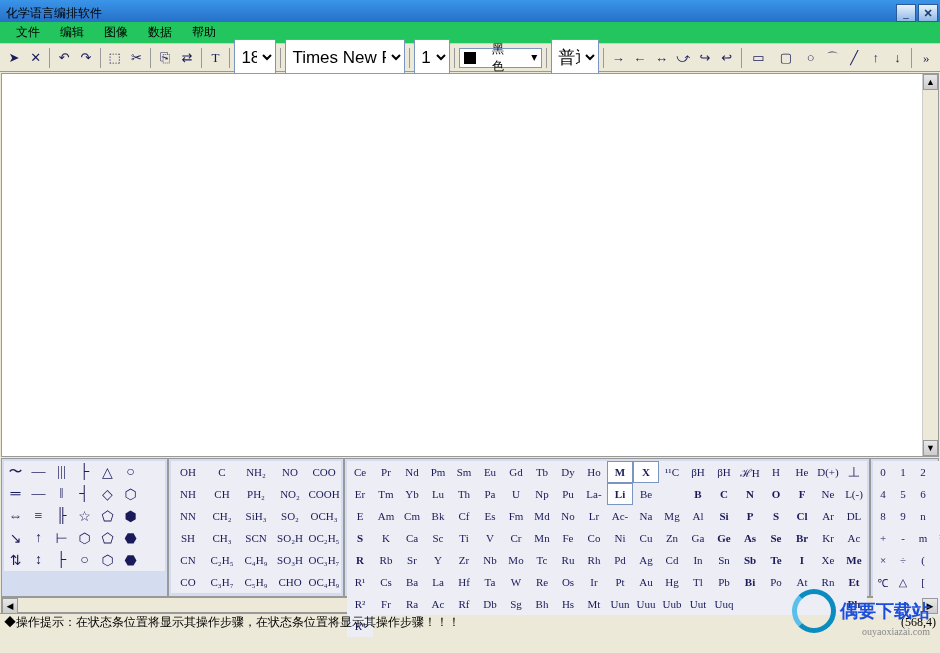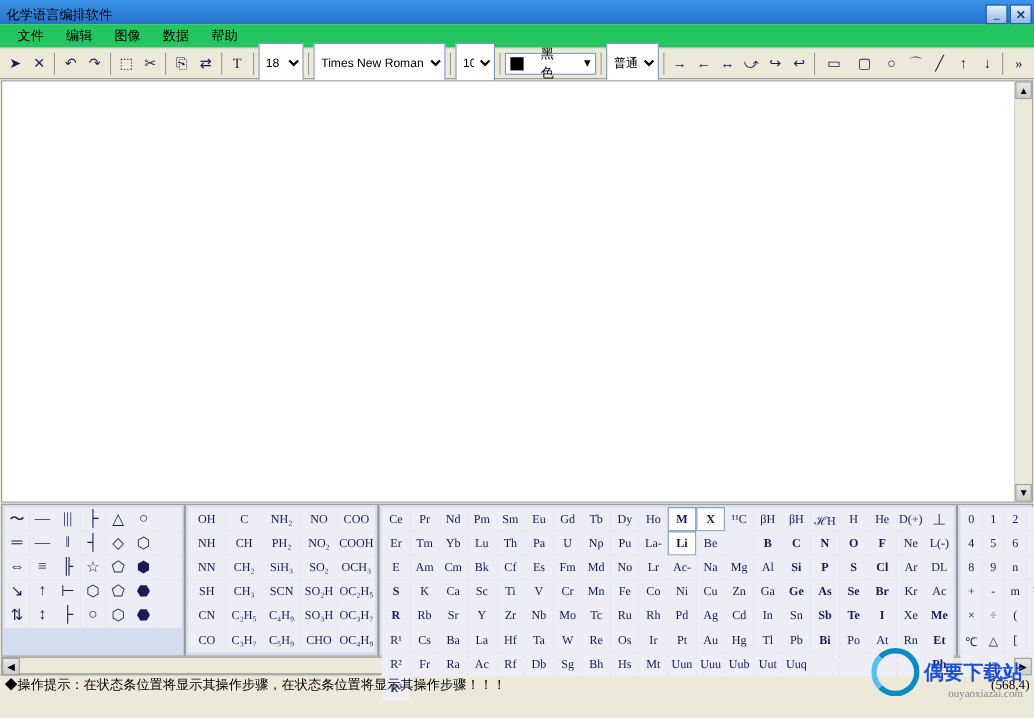--- a/index.html
+++ b/index.html
@@ -6,21 +6,21 @@
 body { font-family: "SimSun", "Times New Roman", serif; font-size: 12px; background: #ece9d8; width: 940px; height: 653px; overflow: hidden; position: relative; }
 .titlebar { background: linear-gradient(to bottom, #3a95e8, #2670c8); height: 22px; display: flex; align-items: flex-end; justify-content: space-between; padding: 0 2px; color: #000; }
 .titlebar-text { font-size: 12px; padding-left: 4px; }
 .titlebar-buttons { display: flex; gap: 2px; }
 .titlebar-btn { width: 20px; height: 18px; background: linear-gradient(to bottom, #e8f1fc, #8fb8e8); border: 1px solid #2a5a9a; display: flex; align-items: center; justify-content: center; cursor: pointer; font-size: 11px; font-weight: bold; color: #1a3a6a; }
 .menubar { background: #22c55e; height: 22px; display: flex; align-items: center; padding: 0 6px; border-bottom: 1px solid #ccc; }
 .menu-item { padding: 2px 10px; cursor: pointer; }
 .toolbar { background: #ece9d8; height: 28px; display: flex; align-items: center; padding: 0 4px; border-bottom: 1px solid #999; gap: 2px; }
 .tb-btn { width: 20px; height: 20px; display: flex; align-items: center; justify-content: center; cursor: pointer; font-size: 13px; color: #1a1a5a; }
 .tb-sep { width: 1px; height: 20px; background: #999; margin: 0 2px; }
-.tb-select { height: 37px; font-size: 11px; border: 1px solid #7a96bf; background: #fff; padding: 0 2px; }
+.tb-select { height: 37px; font-size: 17px; border: 1px solid #7a96bf; background: #fff; padding: 0 2px; }
 .tb-select.w40 { width: 42px; }
 .tb-select.w120 { width: 120px; }
 .tb-select.w36 { width: 36px; }
 .tb-color { display: flex; align-items: center; height: 20px; border: 1px solid #7a96bf; background: #fff; padding: 0 4px; gap: 16px; }
 .tb-swatch { width: 12px; height: 12px; background: #000; }
 .tb-select.w48 { width: 48px; }
 .canvas-area { background: #fff; height: 384px; border: 1px solid #999; margin: 1px; position: relative; }
 .scrollbar-v { position: absolute; right: 0; top: 0; bottom: 0; width: 16px; background: #ece9d8; border-left: 1px solid #ccc; }
 .scroll-arrow { height: 16px; background: linear-gradient(#e8e8e8,#ccc); border: 1px solid #999; font-size: 9px; display:flex; align-items:center; justify-content:center; }
 .panels { display: flex; height: 139px; background: #d4ddf0; border: 1px solid #999; margin: 0 1px; }

